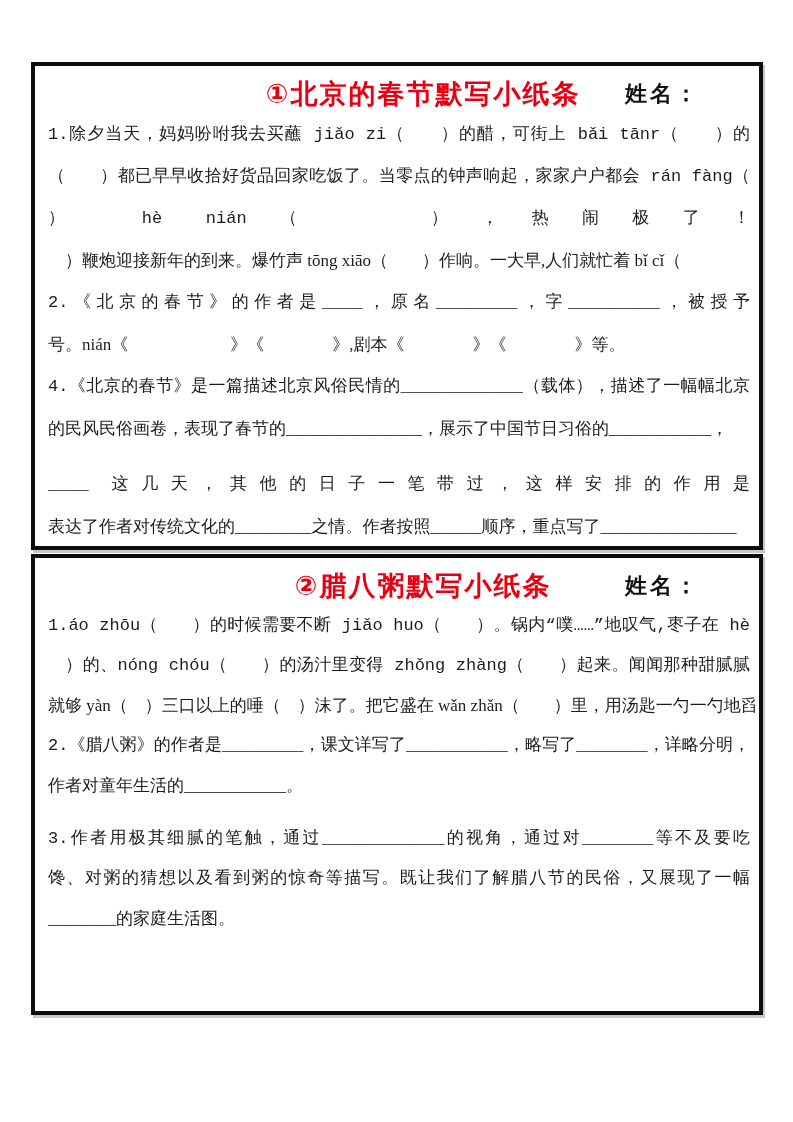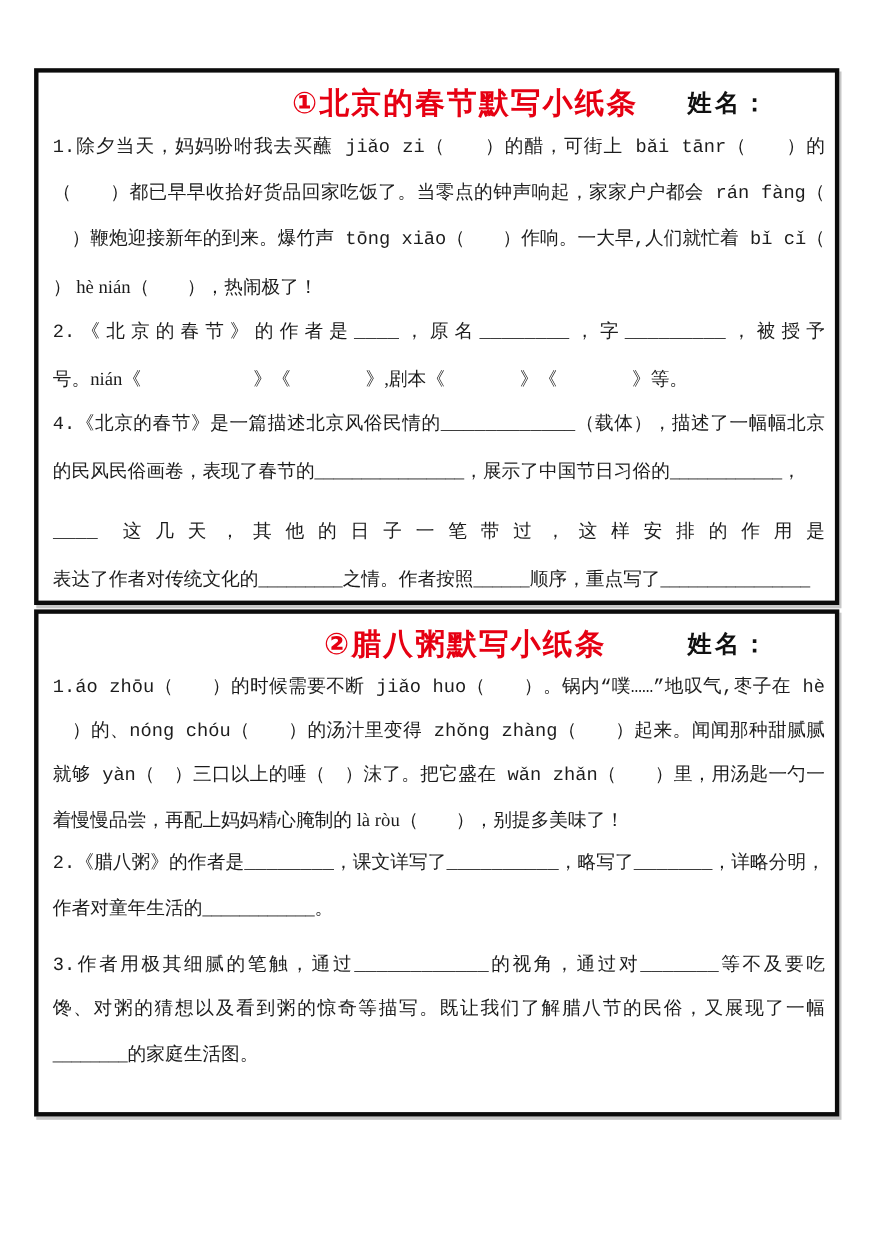--- a/index.html
+++ b/index.html
@@ -75,22 +75,22 @@
 
 <section class="card card-1">
   <header class="card-head">
     <h1 class="card-title">①北京的春节默写小纸条</h1>
     <span class="name-label">姓名：</span>
   </header>
   <div class="card-body">
     <div class="para para-1">
         <span class="line">1.除夕当天，妈妈吩咐我去买蘸 jiǎo zi（　　）的醋，可街上 bǎi tānr（　　）的 xiǎo fàn</span>
         <span class="line">（　　）都已早早收拾好货品回家吃饭了。当零点的钟声响起，家家户户都会 rán fàng（</span>
+        <span class="line">） hè nián（　　），热闹极了！</span>
         <span class="line">　）鞭炮迎接新年的到来。爆竹声 tōng xiāo（　　）作响。一大早,人们就忙着 bǐ cǐ（</span>
-        <span class="line">） hè nián（　　），热闹极了！</span>
       </div>
     <div class="para para-2">
         <span class="line">2.《北京的春节》的作者是____，原名________，字_________，被授予_______________称</span>
         <span class="line">号。nián《　　　　　　》《　　　　》,剧本《　　　　》《　　　　》等。</span>
       </div>
     <div class="para para-3">
         <span class="line">4.《北京的春节》是一篇描述北京风俗民情的____________（载体），描述了一幅幅北京春节</span>
         <span class="line">的民风民俗画卷，表现了春节的________________，展示了中国节日习俗的____________，</span>
       </div>
     <div class="para para-4">
@@ -103,21 +103,20 @@
 <section class="card card-2">
   <header class="card-head">
     <h1 class="card-title">②腊八粥默写小纸条</h1>
     <span class="name-label">姓名：</span>
   </header>
   <div class="card-body">
     <div class="para para-1">
         <span class="line">1.áo zhōu（　　）的时候需要不断 jiǎo huo（　　）。锅内“噗……”地叹气,枣子在 hè sè（</span>
         <span class="line">　）的、nóng chóu（　　）的汤汁里变得 zhǒng zhàng（　　）起来。闻闻那种甜腻腻的香味，</span>
         <span class="line">就够 yàn（　）三口以上的唾（　）沫了。把它盛在 wǎn zhǎn（　　）里，用汤匙一勺一勺地舀</span>
-        <span class="line">着慢慢品尝，再配上妈妈精心腌制的 là ròu（　　），别提多美味了！</span>
       </div>
     <div class="para para-2">
         <span class="line">2.《腊八粥》的作者是________，课文详写了__________，略写了_______，详略分明，表达了</span>
         <span class="line">作者对童年生活的____________。</span>
       </div>
     <div class="para para-3">
         <span class="line">3.作者用极其细腻的笔触，通过____________的视角，通过对_______等不及要吃________的嘴</span>
         <span class="line">馋、对粥的猜想以及看到粥的惊奇等描写。既让我们了解腊八节的民俗，又展现了一幅________</span>
         <span class="line">________的家庭生活图。</span>
       </div>

